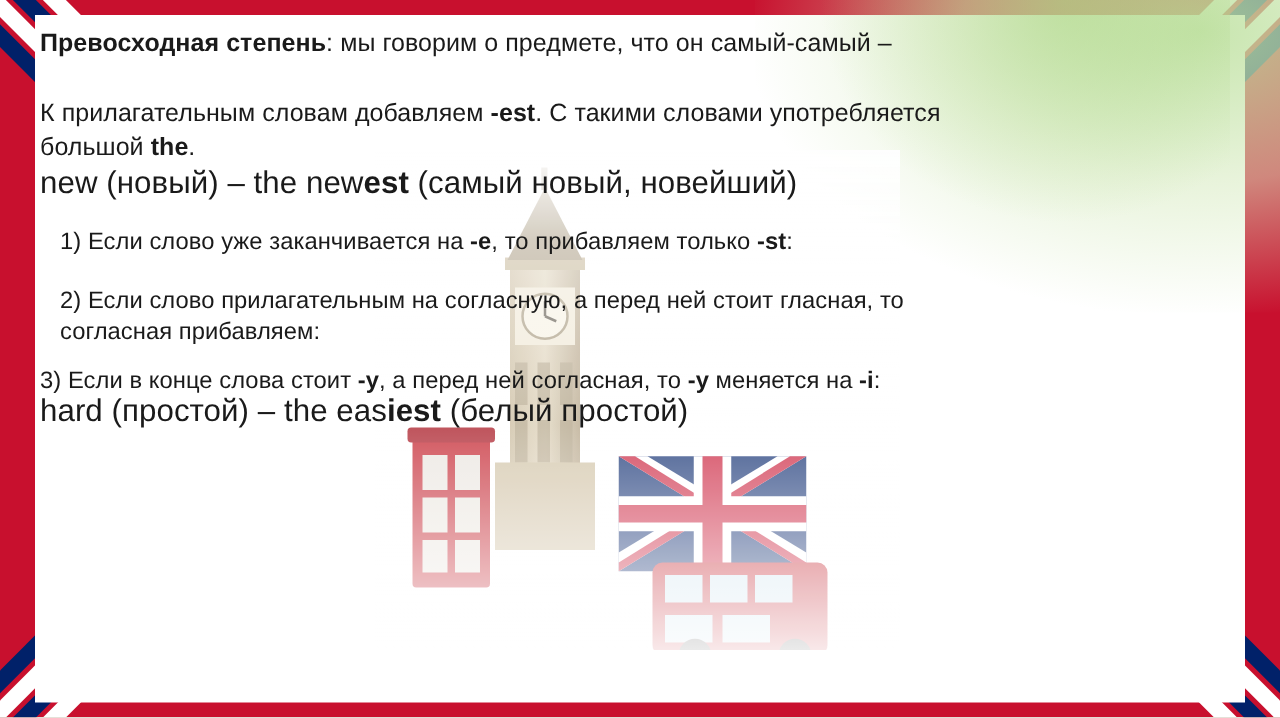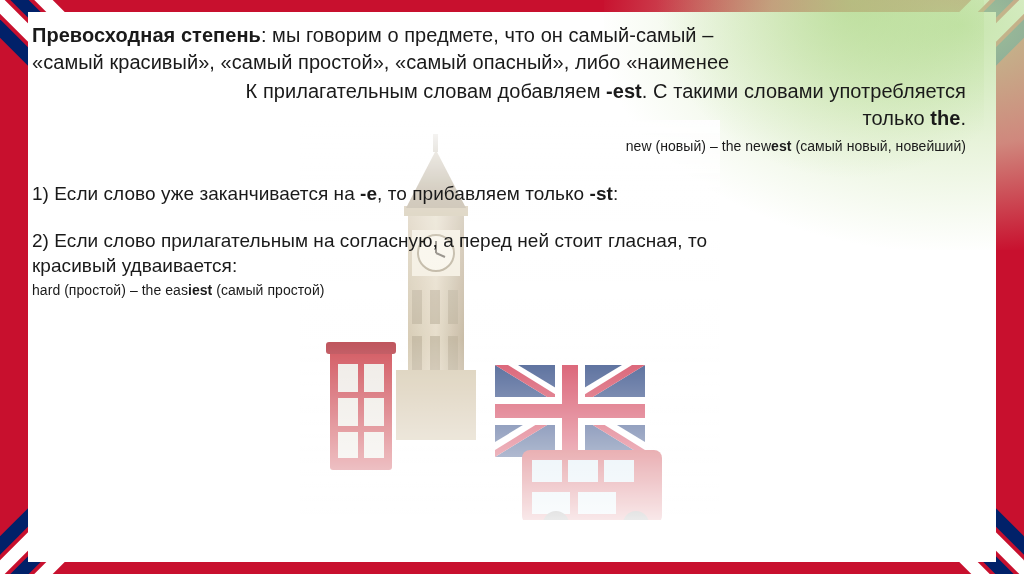--- a/index.html
+++ b/index.html
@@ -134,27 +134,27 @@
     width: 934px;
     z-index: 20;
     color: #1a1a1a;
   }
   .para {
     font-size: 19.5px;
     line-height: 26px;
     margin: 0 0 0 0;
     letter-spacing: 0.05px;
   }
-  .block-gap-sm { margin-top: 3px; text-align: right; }
+  .block-gap-sm { margin-top: 3px; }
   .block-gap-md { margin-top: 14px; }
-  .block-gap-lg { margin-top: 22px; }
+  .block-gap-lg { margin-top: 22px; margin-left: 16px; }
   .para b { font-weight: bold; }
   .intro { font-size: 20px; line-height: 26.5px; }
   .rule-head { font-size: 19px; line-height: 25px; }
-  .example { font-size: 14px; line-height: 25px; }
+  .example { font-size: 25px; line-height: 25px; }
 </style>
 </head>
 <body>
 
 <div class="slide">
 
   <div class="frame">
     <div class="flag-band band-top"></div>
     <div class="flag-band band-bottom"></div>
     <div class="flag-band band-left"></div>
@@ -262,39 +262,42 @@
       <circle cx="336" cy="404" r="13" fill="#2b2b2b"></circle>
     </g>
 
     <rect x="0" y="0" width="420" height="400" fill="url(#fade)"></rect>
   </svg>
 
   <div class="content">
 
     <p class="para intro">
       <b>Превосходная степень</b><span>: мы говорим о предмете, что он самый-самый –</span><br>
-      <span>«самый красивый», «самый простой», «самый опасный», либо «наименее</span><br>
+      <br>
     </p>
 
     <p class="para intro block-gap-sm">
       <span>К  прилагательным словам добавляем </span><b>-est</b><span>. С такими словами  употребляется</span><br>
-      <span>только </span><b>the</b><span>.</span>
+      <span>большой </span><b>the</b><span>.</span>
     </p>
 
     <p class="para example block-gap-sm">
       <span>new (новый) – the new</span><b>est</b><span> (самый новый, новейший)</span>
     </p>
 
     <p class="para rule-head block-gap-lg">
       <span>1)</span><span> Если слово уже заканчивается на </span><b>-e</b><span>, то прибавляем только </span><b>-st</b><span>:</span>
     </p>
 
     <p class="para rule-head block-gap-lg">
       <span>2)</span><span> Если слово прилагательным на согласную, а перед ней стоит гласная, то</span><br>
-      <span>красивый удваивается:</span>
-    </p>
-
+      <span>согласная прибавляем:</span>
+    </p>
+
+    <p class="para rule-head block-gap-md">
+      <span>3)</span><span> Если в конце слова стоит </span><b>-y</b><span>, а перед ней согласная, то </span><b>-y</b><span> меняется на </span><b>-i</b><span>:</span>
+    </p>
     <p class="para example">
-      <span>hard (простой) – the eas</span><b>iest</b><span> (самый простой)</span>
+      <span>hard (простой) – the eas</span><b>iest</b><span> (белый простой)</span>
     </p>
 
   </div>
 </div>
 
 </body></html>

